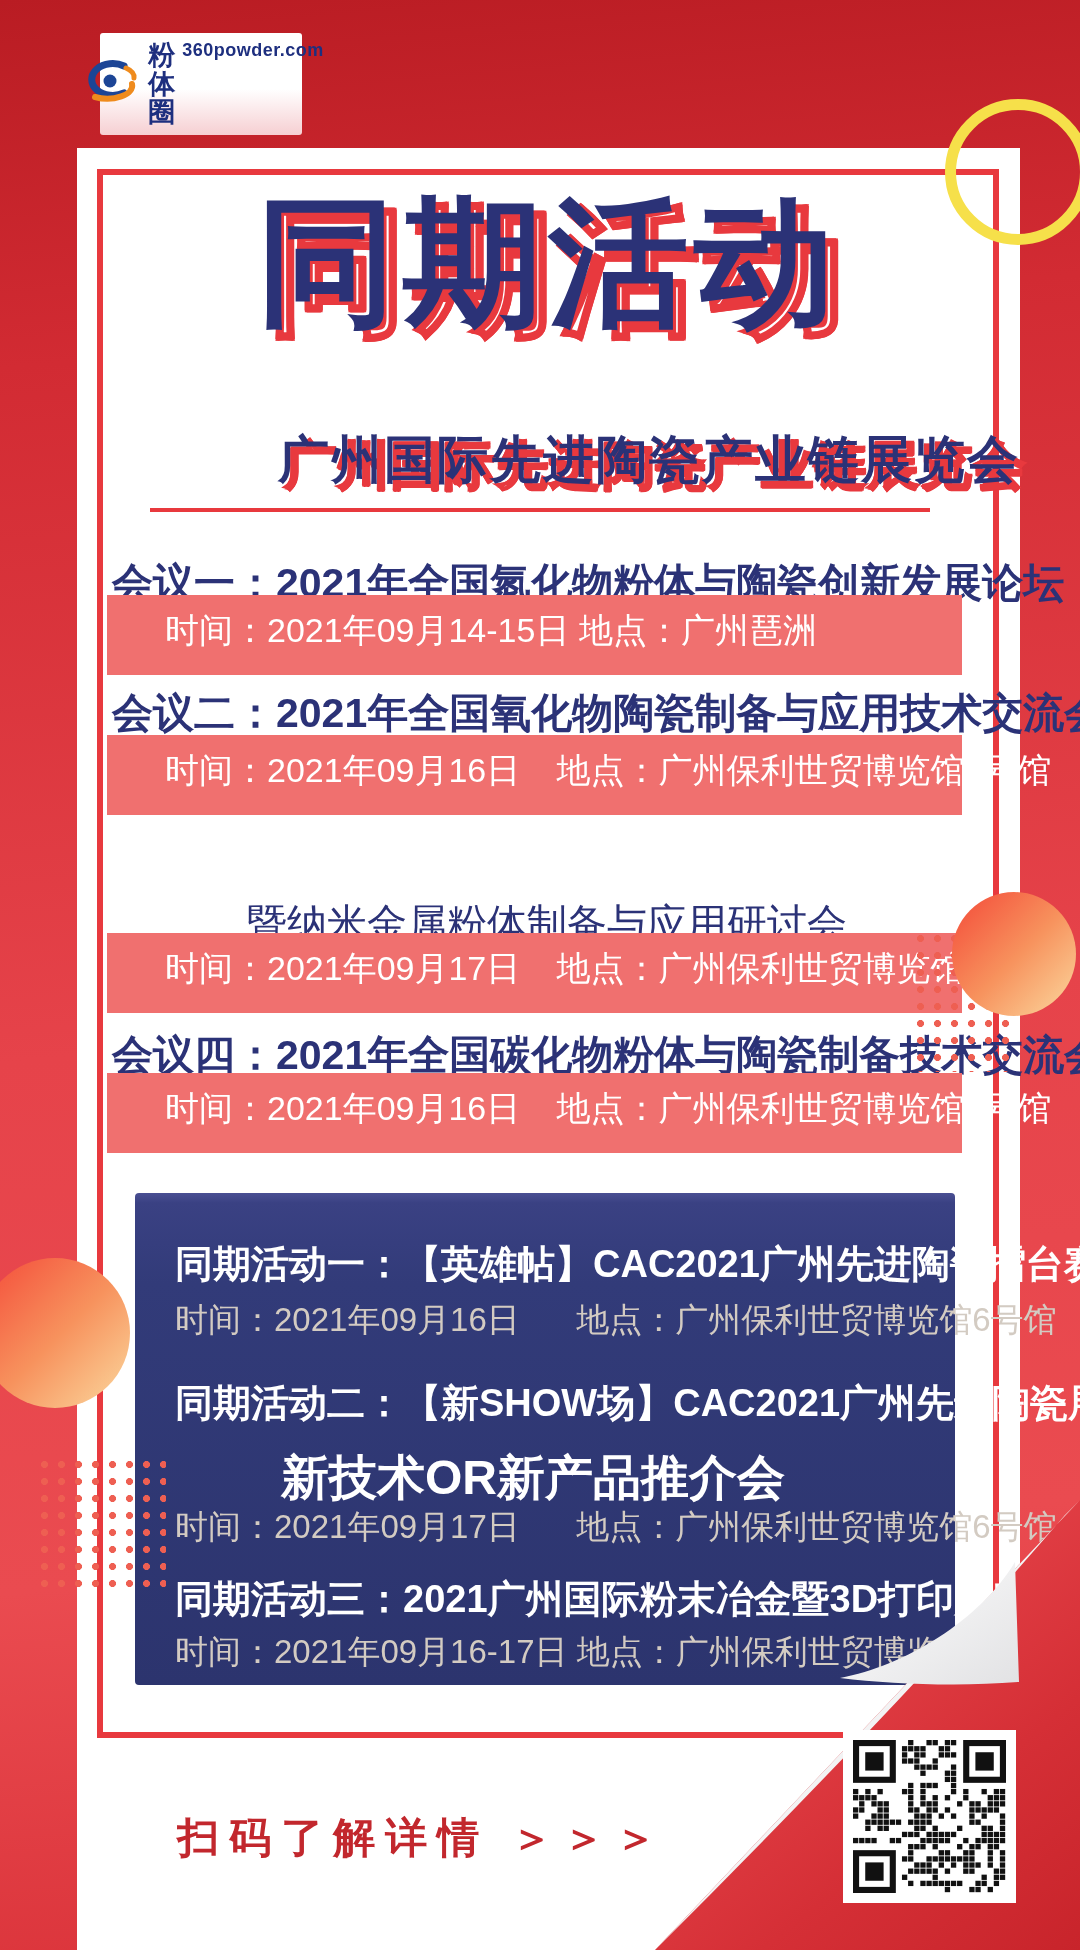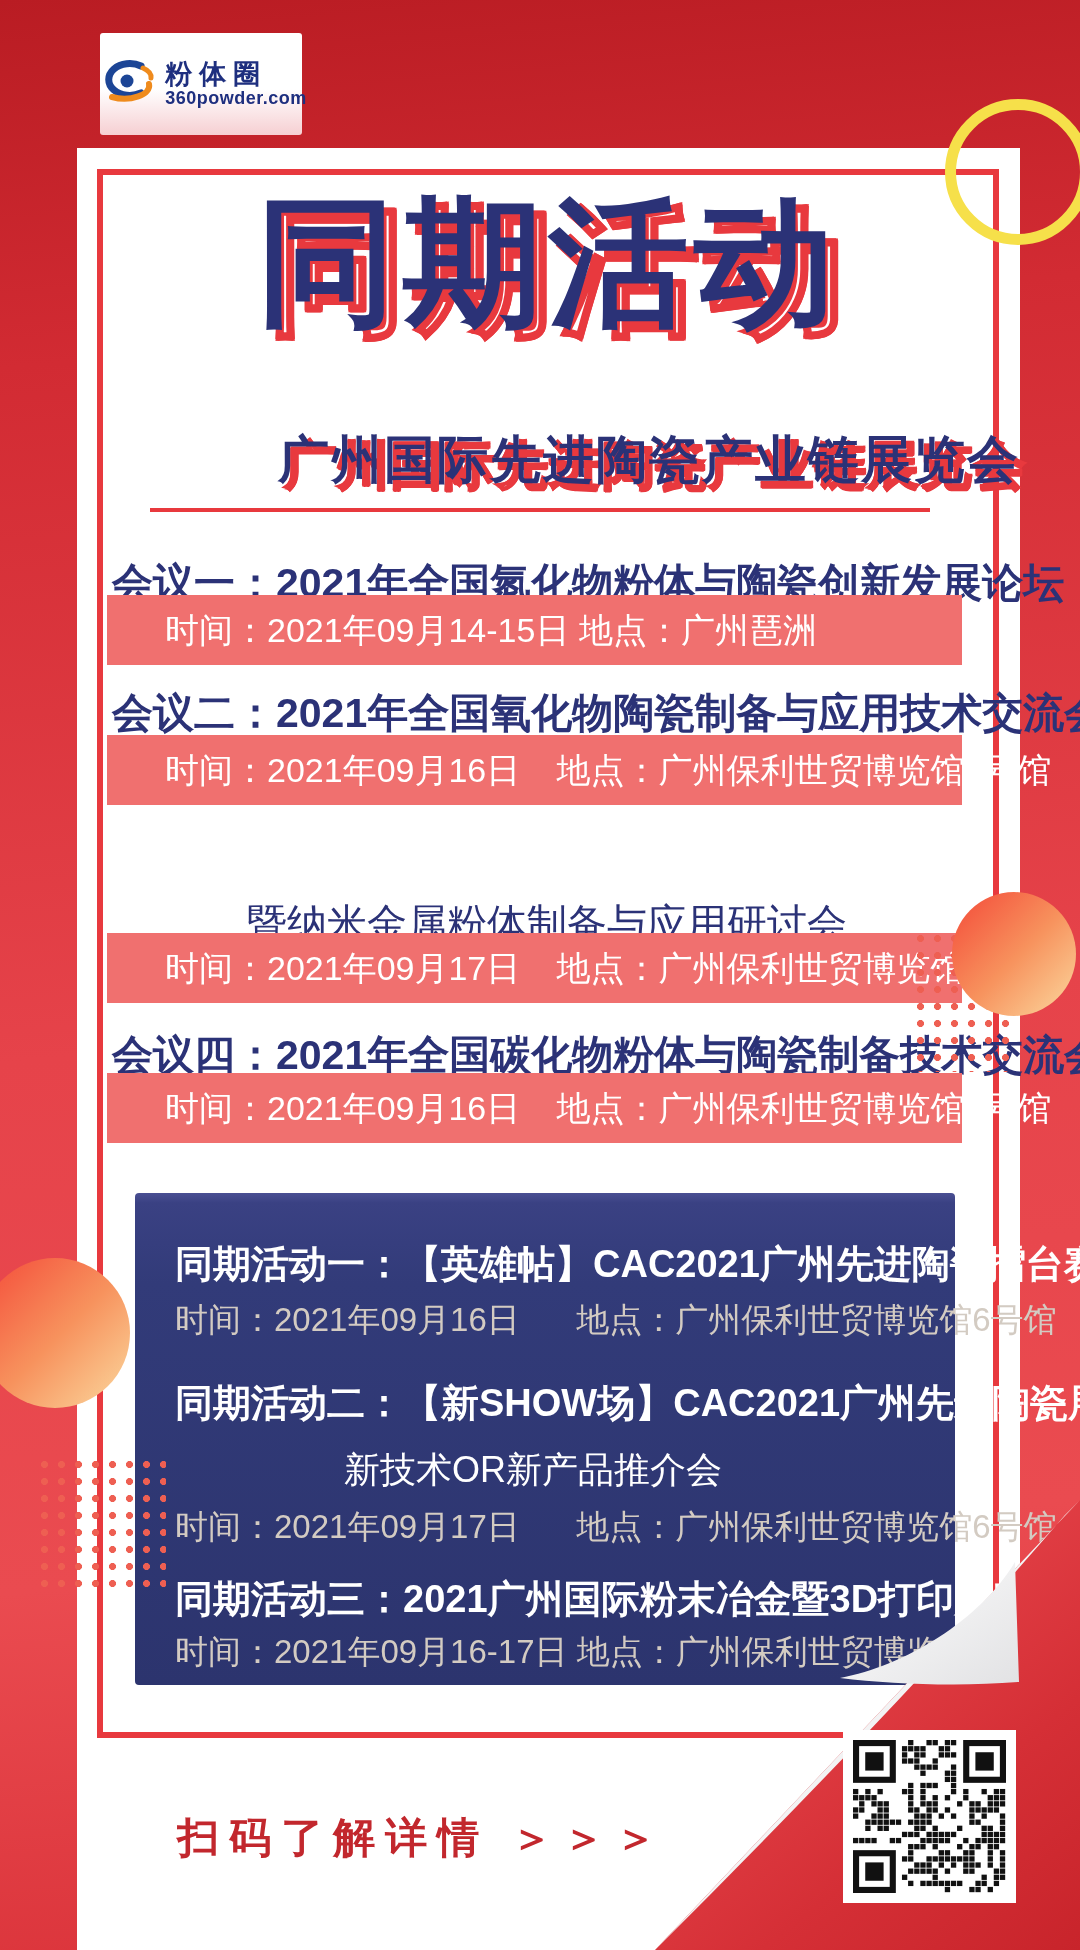--- a/index.html
+++ b/index.html
@@ -8,21 +8,21 @@
   .abs{position:absolute;}
 
   
   .bg{left:0;top:0;width:1080px;height:1950px;
       background:linear-gradient(175deg,#b91c23 0%,#d22b33 18%,#e6434a 52%,#ea4b50 78%,#d93138 100%);}
 
   
   .logo-card{left:100px;top:33px;width:202px;height:102px;border-radius:3px;
       background:linear-gradient(180deg,#ffffff 55%,#f6cfd2 100%);
       display:flex;align-items:center;justify-content:center;gap:8px;z-index:9;}
-  .logo-txt{display:flex;flex-direction:column;line-height:1.05;}
+  .logo-txt{display:flex;flex-direction:row;line-height:1.05;}
   .logo-name{color:#1e2f7f;font-weight:bold;font-size:27px;letter-spacing:7px;}
   .logo-domain{color:#1e2f7f;font-size:18px;font-weight:bold;letter-spacing:.5px;}
 
   
   .ring{left:945px;top:99px;width:124px;height:124px;border-radius:50%;
         border:11px solid #f6e04a;z-index:8;background:transparent;}
   .ball{border-radius:50%;z-index:7;
         background:linear-gradient(135deg,#f4503c 5%,#f7925d 52%,#fbd99f 100%);}
   .ball-right{left:952px;top:892px;width:124px;height:124px;}
   .ball-left{left:-20px;top:1258px;width:150px;height:150px;}
@@ -48,29 +48,29 @@
   .subtitle-wrap span{display:block;width:100%;font-weight:bold;font-size:51px;letter-spacing:2px;}
   .s-red{position:absolute;left:7px;top:6px;color:#ffffff;
         -webkit-text-stroke:2.5px #e8393e;
         text-shadow:1.5px 0 #e8393e,-1.5px 0 #e8393e,0 1.5px #e8393e,0 -1.5px #e8393e;}
 
   .divider{left:73px;top:360px;width:780px;height:4px;background:#e8393e;}
 
   
   .m-head{left:35px;width:895px;color:#2b3277;font-weight:bold;font-size:41px;white-space:nowrap;}
   .m-head2{left:30px;width:880px;text-align:center;color:#2b3277;font-weight:normal;font-size:40px;}
-  .bar{left:30px;width:855px;height:70px;background:#f0706f;color:#ffffff;
+  .bar{left:30px;width:855px;height:80px;background:#f0706f;color:#ffffff;
        font-size:34px;line-height:70px;padding-left:58px;box-sizing:border-box;white-space:nowrap;}
   .bar .time{display:inline-block;min-width:382px;}
 
   
   .blue-panel{left:58px;top:1045px;width:820px;height:492px;border-radius:4px;z-index:4;
        background:linear-gradient(180deg,#4a4f93 0px,#3a4183 10px,#323b79 90px,#2c346e 100%);}
   .a-head{left:40px;width:760px;color:#ffffff;font-weight:bold;font-size:38px;white-space:nowrap;}
-  .a-sub{left:0;width:796px;text-align:center;color:#ffffff;font-weight:normal;font-size:36px;}
+  .a-sub{left:0;width:796px;text-align:center;color:#ffffff;font-weight:bold;font-size:48px;}
   .a-info{left:40px;width:770px;color:#d3cbc2;font-size:33px;white-space:nowrap;}
   .a-info .time{display:inline-block;min-width:392px;}
 
   
   .cta{left:20px;top:1662px;width:650px;text-align:center;color:#c2272d;
        font-weight:bold;font-size:42px;letter-spacing:10px;white-space:nowrap;}
   .curl{left:560px;top:1470px;width:520px;height:480px;z-index:11;}
   .qr{left:843px;top:1730px;width:173px;height:173px;background:#ffffff;
       padding:10px;box-sizing:border-box;z-index:12;}
   .qr svg{width:100%;height:100%;display:block;}

